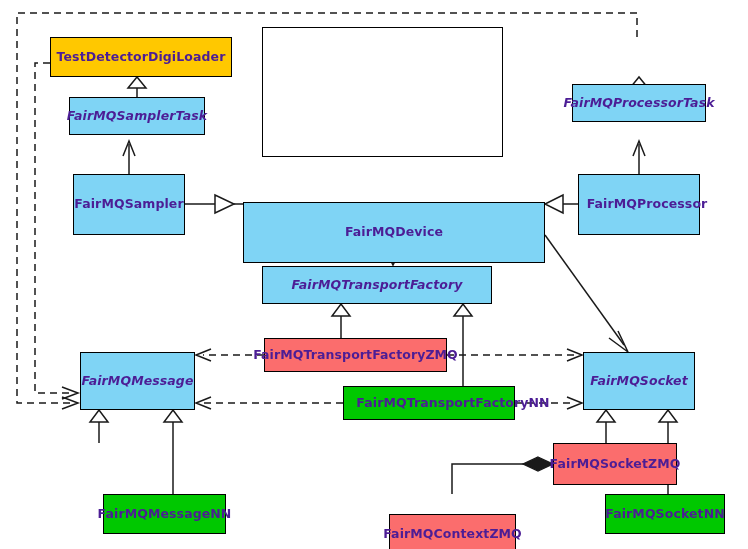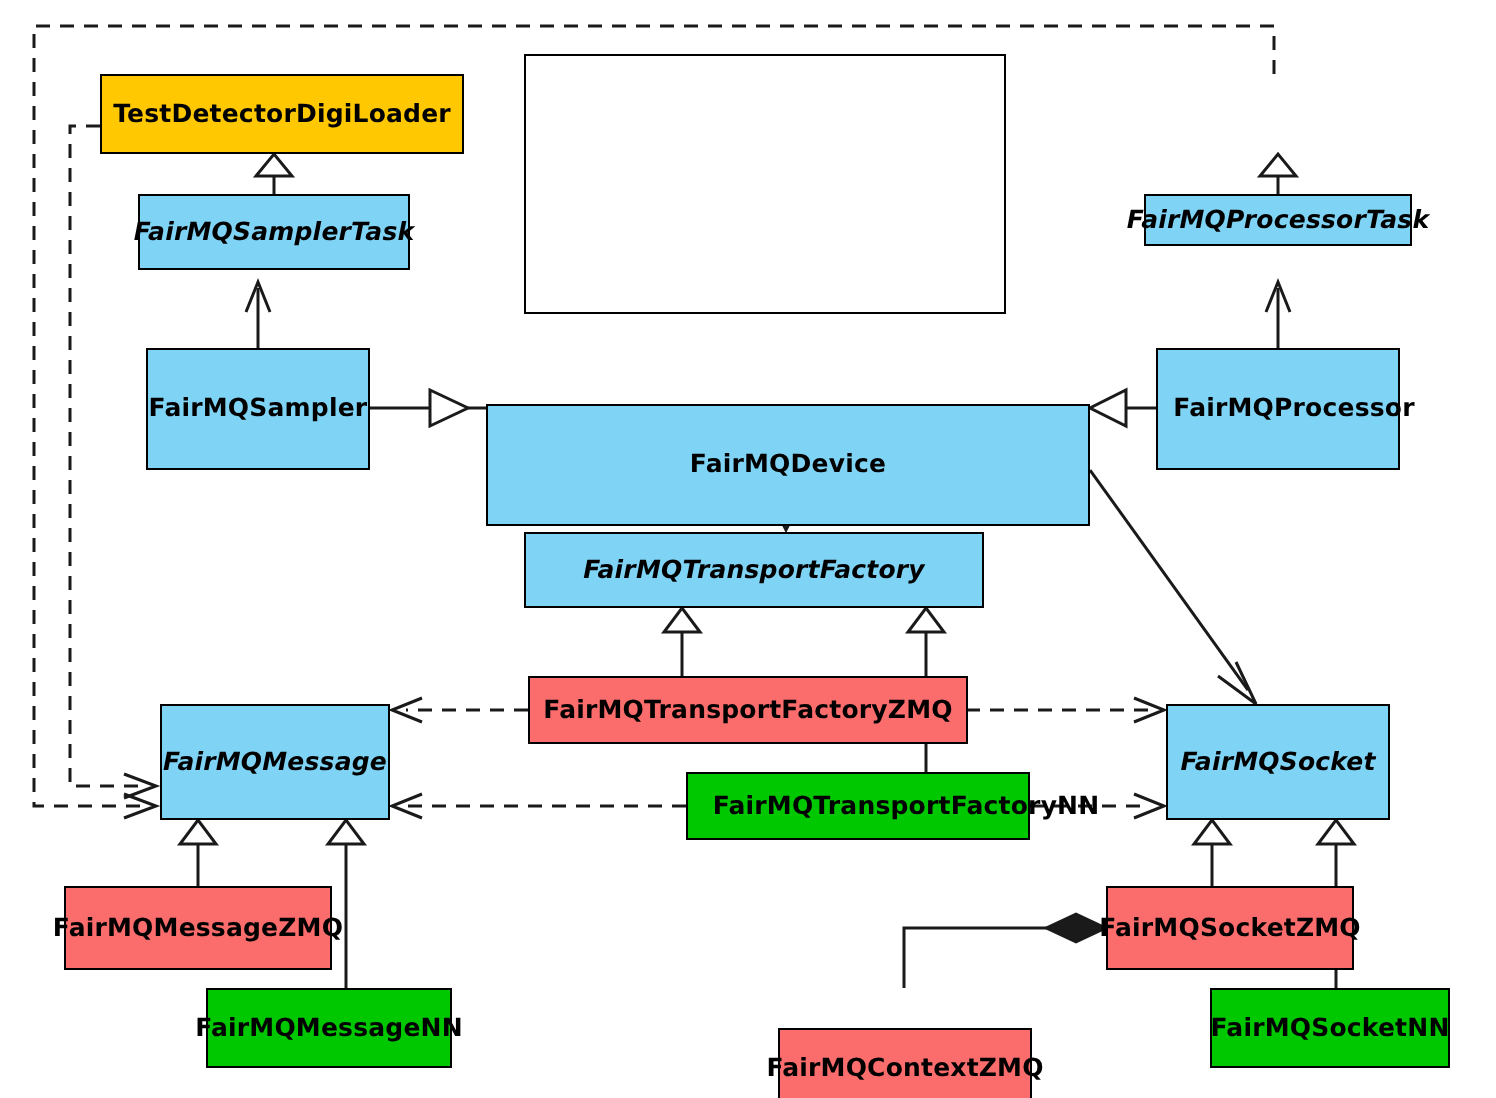--- a/index.html
+++ b/index.html
@@ -6,21 +6,21 @@
   body{font-family:"DejaVu Sans","Liberation Sans",sans-serif;}
   #canvas{position:relative;width:748px;height:549px;background:#fff;overflow:hidden;}
   .node{
     position:absolute;
     box-sizing:border-box;
     border:1.6px solid #000;
     display:flex;align-items:center;justify-content:center;
     text-align:center;
     font-size:12.5px;
     font-weight:bold;
-    color:#000000;
+    color:#4c1d95;
     line-height:1.15;
     letter-spacing:0.1px;
     z-index:5;
   }
   .node.abstract{font-style:italic;}
   .legend-box{
     position:absolute;
     box-sizing:border-box;
     border:1.8px solid #000;
     background:#fff;
@@ -125,33 +125,32 @@
 
   <div class="node abstract" style="left:69px;top:97px;width:136px;height:38px;background:#7FD4F5;">FairMQSamplerTask</div>
 
   <div class="node" style="left:73px;top:174px;width:112px;height:61px;background:#7FD4F5;">FairMQSampler</div>
 
   <div class="node" style="left:243px;top:174px;width:302px;height:61px;background:#7FD4F5;margin-top:28px;">FairMQDevice</div>
 
   <div class="node" style="left:578px;top:174px;width:122px;height:61px;background:#7FD4F5;padding-left:16px;">FairMQProcessor</div>
 
 
-  <div class="node abstract" style="left:572px;top:97px;width:134px;height:26px;background:#7FD4F5;">FairMQProcessorTask</div>
+  <div class="node abstract" style="left:572px;top:84px;width:134px;height:38px;background:#7FD4F5;">FairMQProcessorTask</div>
 
   <div class="node abstract" style="left:262px;top:266px;width:230px;height:38px;background:#7FD4F5;">FairMQTransportFactory</div>
 
-  <div class="node" style="left:264px;top:338px;width:220px;height:34px;background:#FB6D6D;">FairMQTransportFactoryZMQ</div>
+  <div class="node" style="left:264px;top:338px;width:183px;height:34px;background:#FB6D6D;">FairMQTransportFactoryZMQ</div>
 
   <div class="node" style="left:343px;top:386px;width:172px;height:34px;background:#00C800;padding-left:48px;">FairMQTransportFactoryNN</div>
 
   <div class="node abstract" style="left:583px;top:352px;width:112px;height:58px;background:#7FD4F5;">FairMQSocket</div>
 
   <div class="node abstract" style="left:80px;top:352px;width:115px;height:58px;background:#7FD4F5;">FairMQMessage</div>
 
-  <div class="node" style="left:32px;top:443px;width:134px;height:42px;background:#FB6D6D;">FairMQMessageZMQ</div>
 
   <div class="node" style="left:103px;top:494px;width:123px;height:40px;background:#00C800;">FairMQMessageNN</div>
 
   <div class="node" style="left:389px;top:494px;width:127px;height:40px;background:#FB6D6D;margin-top:20px;">FairMQContextZMQ</div>
 
   <div class="node" style="left:553px;top:443px;width:124px;height:42px;background:#FB6D6D;">FairMQSocketZMQ</div>
 
   <div class="node" style="left:605px;top:494px;width:120px;height:40px;background:#00C800;">FairMQSocketNN</div>
 
 </div>

